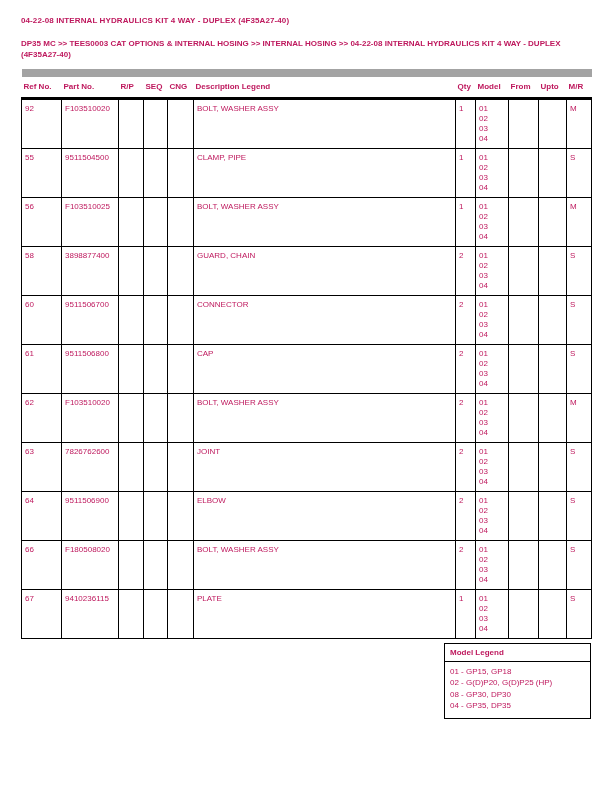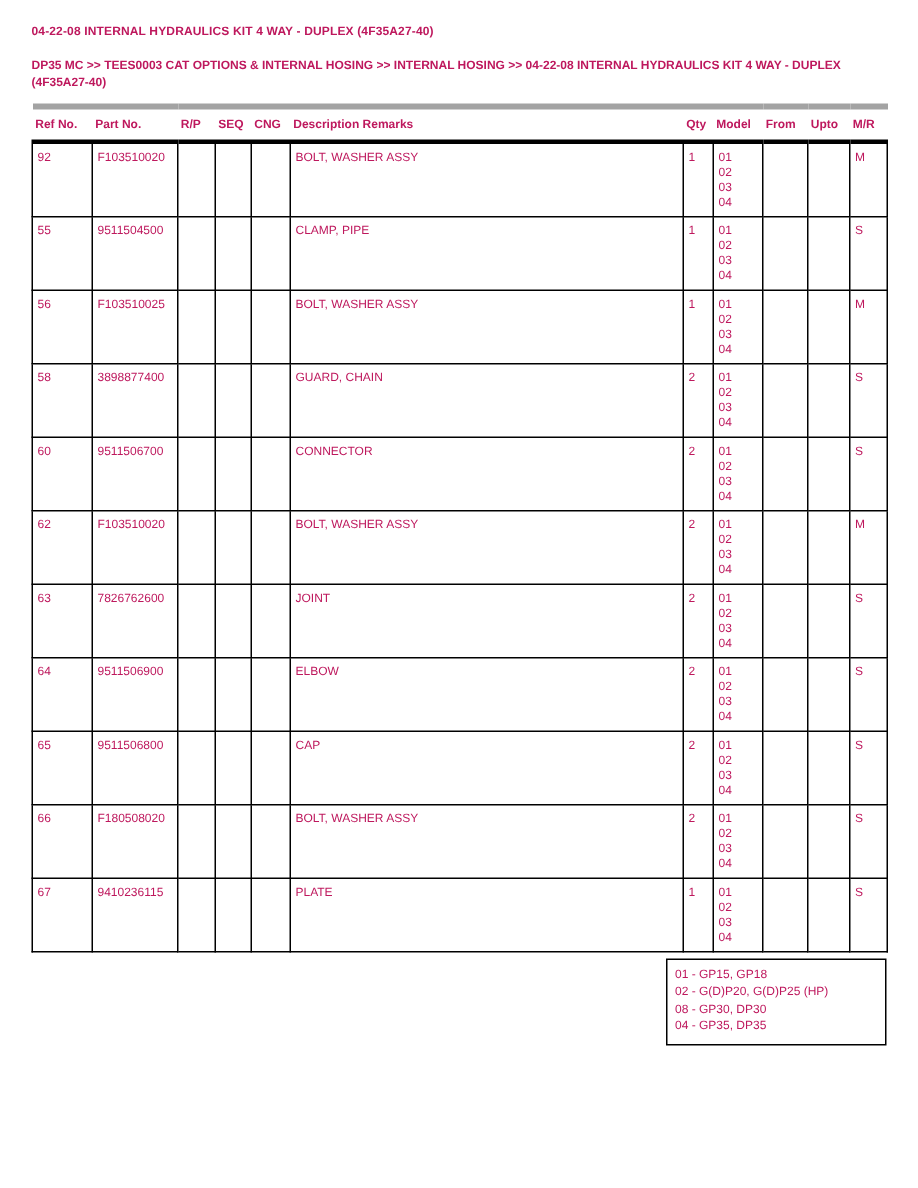--- a/index.html
+++ b/index.html
@@ -41,21 +41,21 @@
   table.parts-table col.c-qty   { width: 20px; }
   table.parts-table col.c-model { width: 33px; }
   table.parts-table col.c-from  { width: 30px; }
   table.parts-table col.c-upto  { width: 28px; }
   table.parts-table col.c-mr    { width: 25px; }
   table.parts-table thead th {
     font-size: 8px;
     font-weight: bold;
     text-align: left;
     padding: 5px 2px 6px 2px;
-    border-top: 4px solid #a3a3a3;
+    border-top: 8px solid #a3a3a3;
     border-bottom: 3px solid #000;
     white-space: nowrap;
     overflow: hidden;
   }
   table.parts-table tbody td {
     font-size: 8px;
     vertical-align: top;
     border: 1px solid #000;
     padding: 4px 3px;
     height: 46px;
@@ -110,21 +110,21 @@
         <col class="c-upto">
         <col class="c-mr">
     </colgroup>
     <thead>
       <tr>
         <th>Ref No.</th>
         <th>Part No.</th>
         <th>R/P</th>
         <th>SEQ</th>
         <th>CNG</th>
-        <th>Description Remarks</th>
+        <th>Description Legend</th>
         <th>Qty</th>
         <th>Model</th>
         <th>From</th>
         <th>Upto</th>
         <th>M/R</th>
       </tr>
     </thead>
     <tbody>
 
         <tr>
@@ -205,20 +205,36 @@
           <td>2</td>
           <td>01
 02
 03
 04</td>
           <td></td>
           <td></td>
           <td>S</td>
         </tr>
 
+        <tr>
+          <td>61</td>
+          <td>9511506800</td>
+          <td></td>
+          <td></td>
+          <td></td>
+          <td>CAP</td>
+          <td>2</td>
+          <td>01
+02
+03
+04</td>
+          <td></td>
+          <td></td>
+          <td>S</td>
+        </tr>
 
         <tr>
           <td>62</td>
           <td>F103510020</td>
           <td></td>
           <td></td>
           <td></td>
           <td>BOLT, WASHER ASSY</td>
           <td>2</td>
           <td>01
@@ -257,36 +273,20 @@
           <td>2</td>
           <td>01
 02
 03
 04</td>
           <td></td>
           <td></td>
           <td>S</td>
         </tr>
 
-        <tr>
-          <td>65</td>
-          <td>9511506800</td>
-          <td></td>
-          <td></td>
-          <td></td>
-          <td>CAP</td>
-          <td>2</td>
-          <td>01
-02
-03
-04</td>
-          <td></td>
-          <td></td>
-          <td>S</td>
-        </tr>
 
         <tr>
           <td>66</td>
           <td>F180508020</td>
           <td></td>
           <td></td>
           <td></td>
           <td>BOLT, WASHER ASSY</td>
           <td>2</td>
           <td>01
@@ -313,20 +313,21 @@
           <td></td>
           <td></td>
           <td>S</td>
         </tr>
 
     </tbody>
   </table>
 
   <div class="legend-wrap">
     <div class="model-legend">
+      <div class="legend-title">Model Legend</div>
       <div class="legend-body">
         <div class="legend-entry">01 - GP15, GP18</div>
         <div class="legend-entry">02 - G(D)P20, G(D)P25 (HP)</div>
         <div class="legend-entry">08 - GP30, DP30</div>
         <div class="legend-entry">04 - GP35, DP35</div>
       </div>
     </div>
   </div>
 
 </div>

